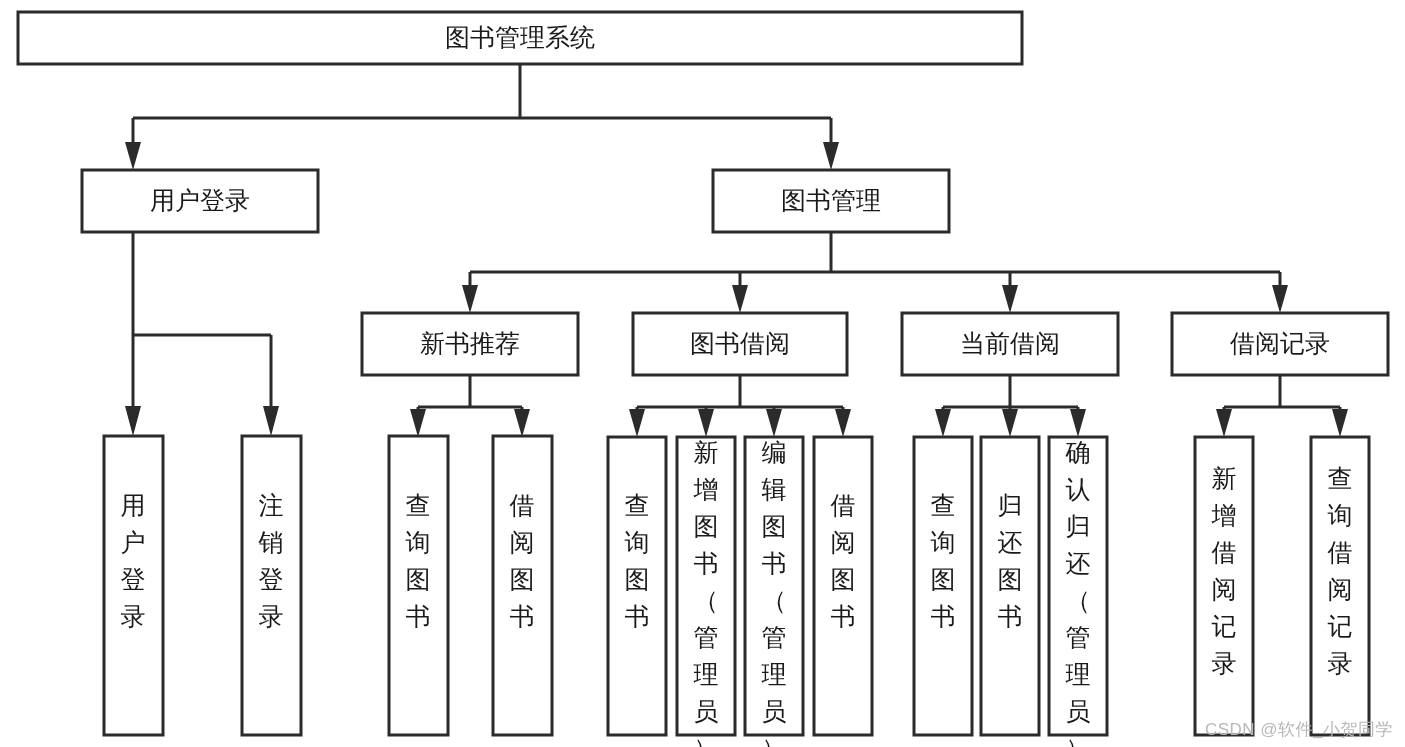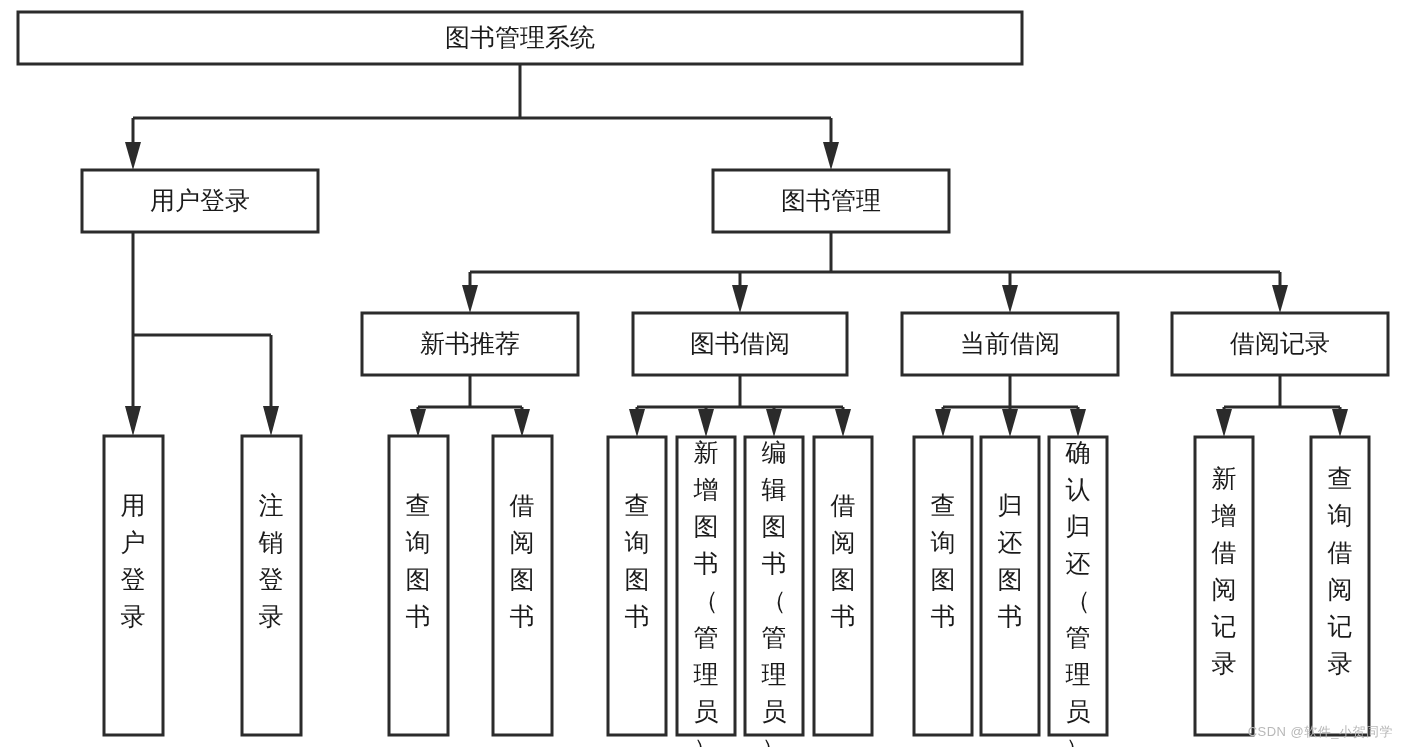--- a/index.html
+++ b/index.html
@@ -53,21 +53,21 @@
     font-family: "Liberation Sans", "DejaVu Sans", sans-serif;
     font-size: 25px;
     fill: #1a1a1a;
     text-anchor: middle;
   }
   .watermark {
     position: absolute;
     right: 12px;
     bottom: 6px;
     font-family: "Liberation Sans", "DejaVu Sans", sans-serif;
-    font-size: 13px;
+    font-size: 17px;
     color: #b8b8b8;
     letter-spacing: 0.5px;
     white-space: nowrap;
     user-select: none;
   }
 </style>
 </head>
 <body>
 
 <div id="diagram-root">

